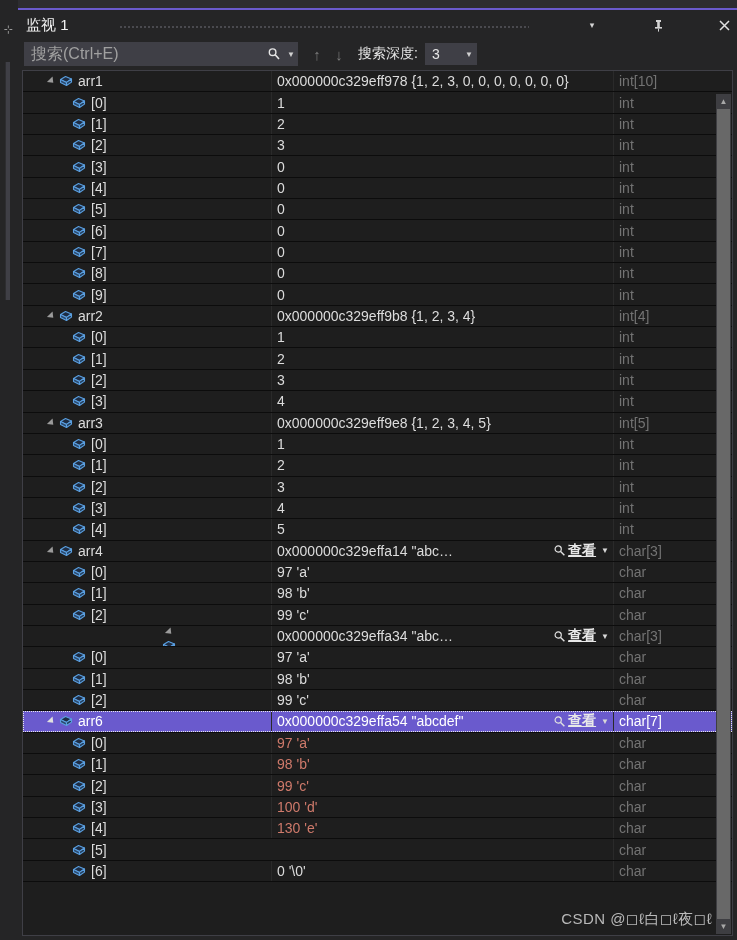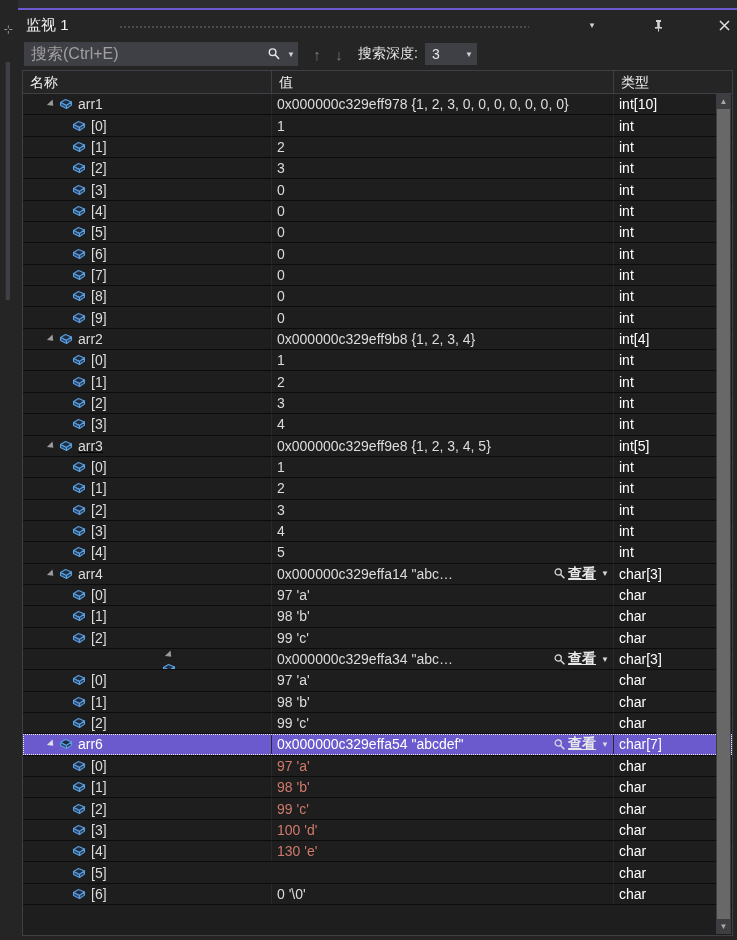--- a/index.html
+++ b/index.html
@@ -238,21 +238,21 @@
   .value-text {
     color: #dcdcdc;
     font-size: 14px;
     padding-left: 5px;
     white-space: nowrap;
   }
   .value-text.changed { color: #cf7a6b; }
   .row.selected .value-text { color: #ffffff; }
 
   .type-text {
-    color: #ffffff;
+    color: #737373;
     font-size: 14px;
     padding-left: 5px;
     white-space: nowrap;
   }
   .row.selected .type-text { color: #ffffff; }
 
   .viewbtn {
     position: absolute; right: 4px; top: 0;
     height: 100%;
     display: flex; align-items: center;
@@ -346,25 +346,20 @@
       <div class="nav-arrow">↓</div>
       <div class="depth-label">搜索深度:</div>
       <div class="depth-combo">
         <div class="depth-value">3</div>
         <div class="depth-caret">▼</div>
       </div>
     </div>
 
     <div class="grid">
 
-      <div class="grid-header">
-        <div class="hcell first" style="left:0;width:248px;">名称</div>
-        <div class="hcell" style="left:248px;width:342px;">值</div>
-        <div class="hcell" style="left:590px;width:105px;">类型</div>
-      </div>
 
       <div class="rows" id="rows-container">
           <div class="row">
             <div class="cell-name" style="padding-left: 22px; text-align: right;">
               <div class="expander">
                 <span class="tri"></span>
               </div>
               <span class="field-icon"><svg width="16" height="14" viewBox="0 0 16 14" aria-hidden="true">
                   <path d="M2.5 5.5 L7.5 2.5 L13.5 5.0 L8.5 8.4 Z" fill="#1e2d44" stroke="#5a9fe0" stroke-width="1.1" stroke-linejoin="round"></path>
                   <path d="M2.5 5.5 L2.5 8.6 L8.5 11.5 L8.5 8.4 Z" fill="#2c4a6e" stroke="#5a9fe0" stroke-width="1.1" stroke-linejoin="round"></path>
@@ -1009,20 +1004,21 @@
             </div>
             <div class="cell-value">
               <span class="value-text">0 '\0'</span>
             </div>
             <div class="cell-type">
               <span class="type-text">char</span>
             </div>
           </div>
         </div>
 
+      <div class="watermark">CSDN @◻ℓ白◻ℓ夜◻ℓ</div>
 
       <div class="vscroll">
         <div class="vs-arrow vs-up">▲</div>
         <div class="vs-thumb"></div>
         <div class="vs-arrow vs-down">▼</div>
       </div>
 
     </div>
   </div>
 </div>

